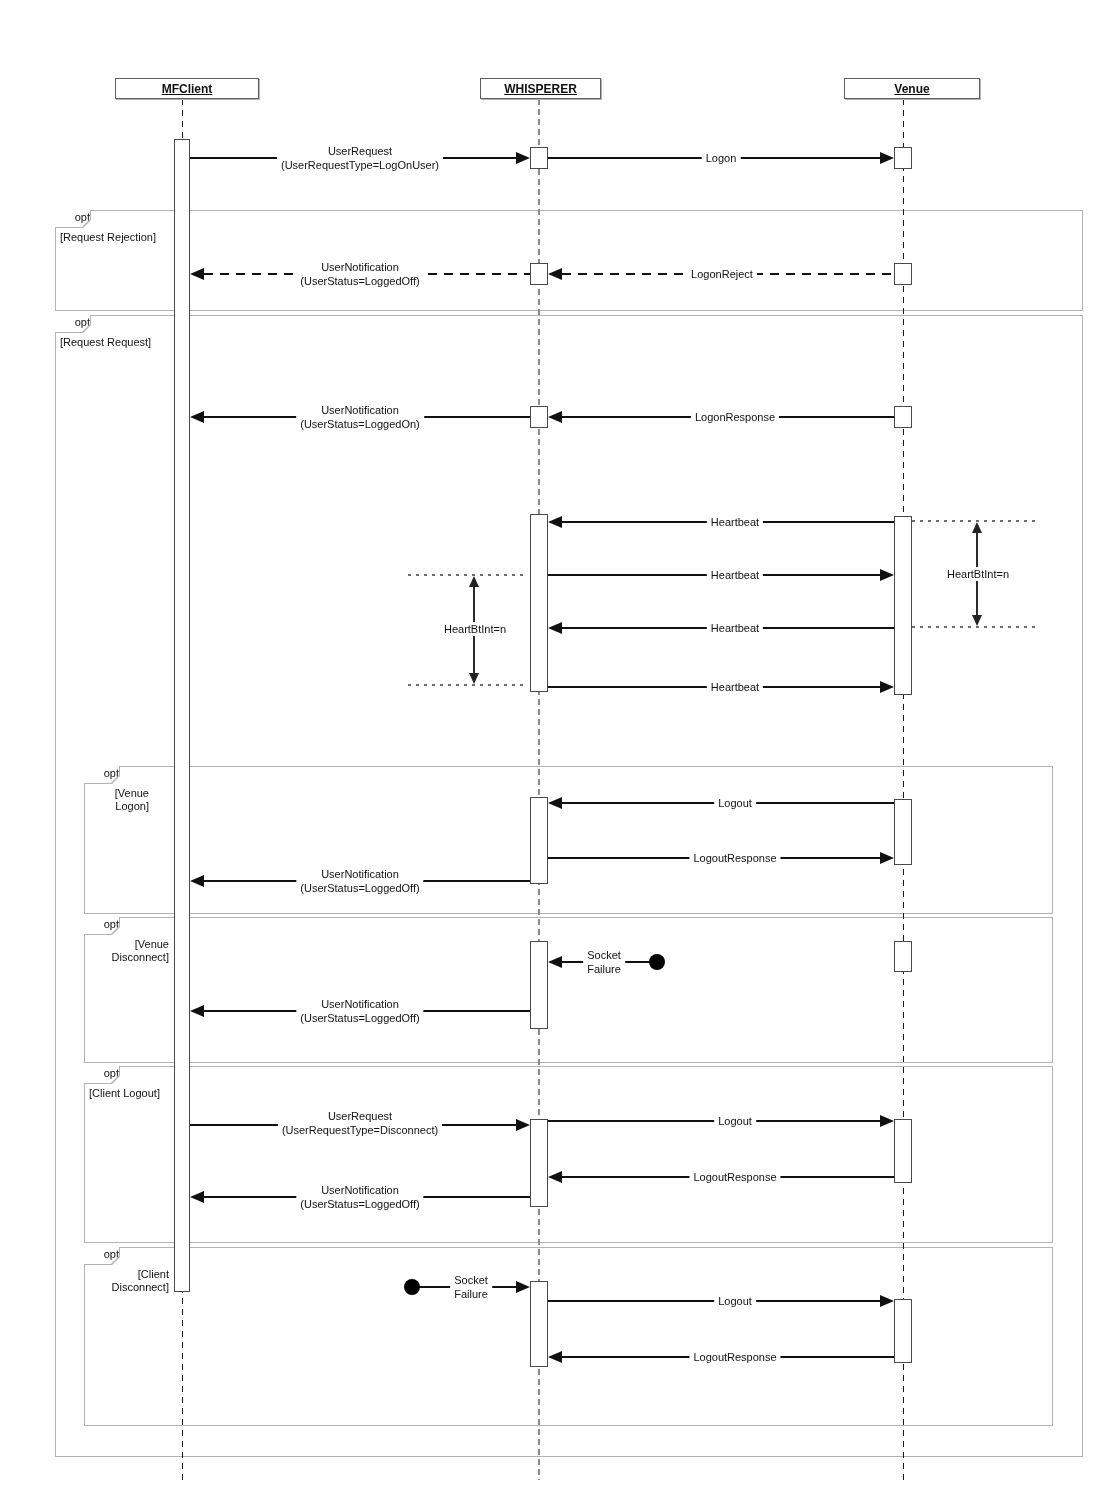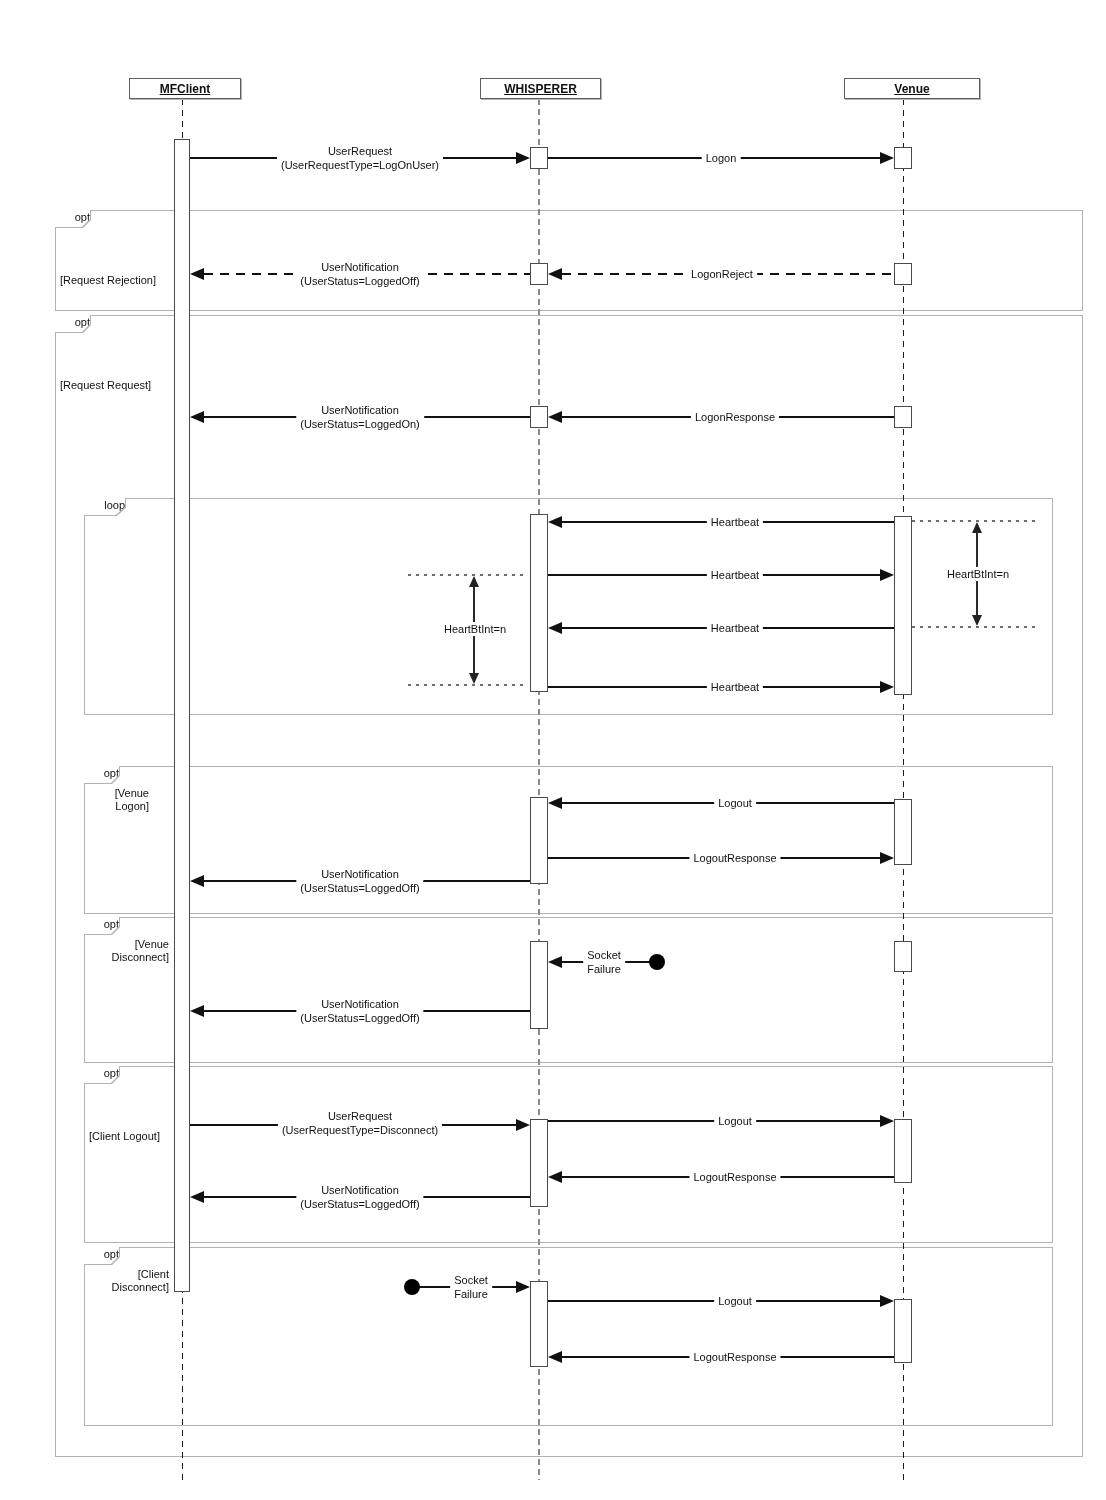--- a/index.html
+++ b/index.html
@@ -7,21 +7,21 @@
           font-family:"Liberation Sans","DejaVu Sans",sans-serif;color:#111;}
 
   
   .frag{position:absolute;border:1px solid #b3b3b3;box-sizing:border-box;background:transparent;text-align:right;}
   .frag-tab{position:absolute;left:-1px;top:-1px;height:18px;
             clip-path:polygon(0 0,100% 0,100% 55%,78% 100%,0 100%);background:#b3b3b3;}
   .frag-tab-in{position:absolute;left:0;top:0;right:1px;bottom:1px;
             clip-path:polygon(0 0,100% 0,100% 53%,77% 100%,0 100%);background:#fff;
             font-size:11px;line-height:15px;padding-left:6px;box-sizing:border-box;color:#111;}
   .frag-guard{position:absolute;left:4px;top:20px;font-size:11px;line-height:13px;color:#111;}
-  .nowrap{white-space:nowrap;margin-top:43px;}
+  .nowrap{white-space:nowrap;}
 
   
   .ll{position:absolute;top:99px;height:1381px;width:1px;
       background:repeating-linear-gradient(180deg,#1a1a1a 0 6px,transparent 6px 11px);}
   .ll.gray{width:2px;background:repeating-linear-gradient(180deg,#8a8a8a 0 6px,transparent 6px 10px);}
 
   
   .act{position:absolute;background:#fff;border:1px solid #4a4a4a;box-sizing:border-box;}
 
   
@@ -64,25 +64,20 @@
     <div class="frag-guard nowrap">[Request Rejection]</div>
   </div>
 
   <div class="frag" style="left:55px;top:315px;width:1028px;height:1142px">
     <div class="frag-tab" style="width:36px">
         <div class="frag-tab-in">opt</div>
       </div>
     <div class="frag-guard nowrap">[Request Request]</div>
   </div>
 
-  <div class="frag" style="left:84px;top:498px;width:969px;height:217px">
-    <div class="frag-tab" style="width:42px">
-        <div class="frag-tab-in">loop</div>
-      </div>
-  </div>
 
   <div class="frag" style="left:84px;top:766px;width:969px;height:148px">
     <div class="frag-tab" style="width:36px">
         <div class="frag-tab-in">opt</div>
       </div>
     <div class="frag-guard" style="width:60px">[Venue Logon]</div>
   </div>
 
   <div class="frag" style="left:84px;top:917px;width:969px;height:146px">
     <div class="frag-tab" style="width:36px">
@@ -265,21 +260,21 @@
     <div>(UserStatus=LoggedOff)</div>
   </div>
 
   <div class="mlabel" style="left:471px;top:1287px">
     <div>Socket</div>
     <div>Failure</div>
   </div>
   <div class="mlabel" style="left:735px;top:1301px">Logout</div>
   <div class="mlabel" style="left:735px;top:1357px">LogoutResponse</div>
 
-  <div class="actor" style="left:129px;width:112px">
+  <div class="actor" style="left:115px;width:144px">
       <span>MFClient</span>
     </div>
   <div class="actor" style="left:480px;width:121px">
       <span>WHISPERER</span>
     </div>
   <div class="actor" style="left:844px;width:136px">
       <span>Venue</span>
     </div>
 
 </div>

